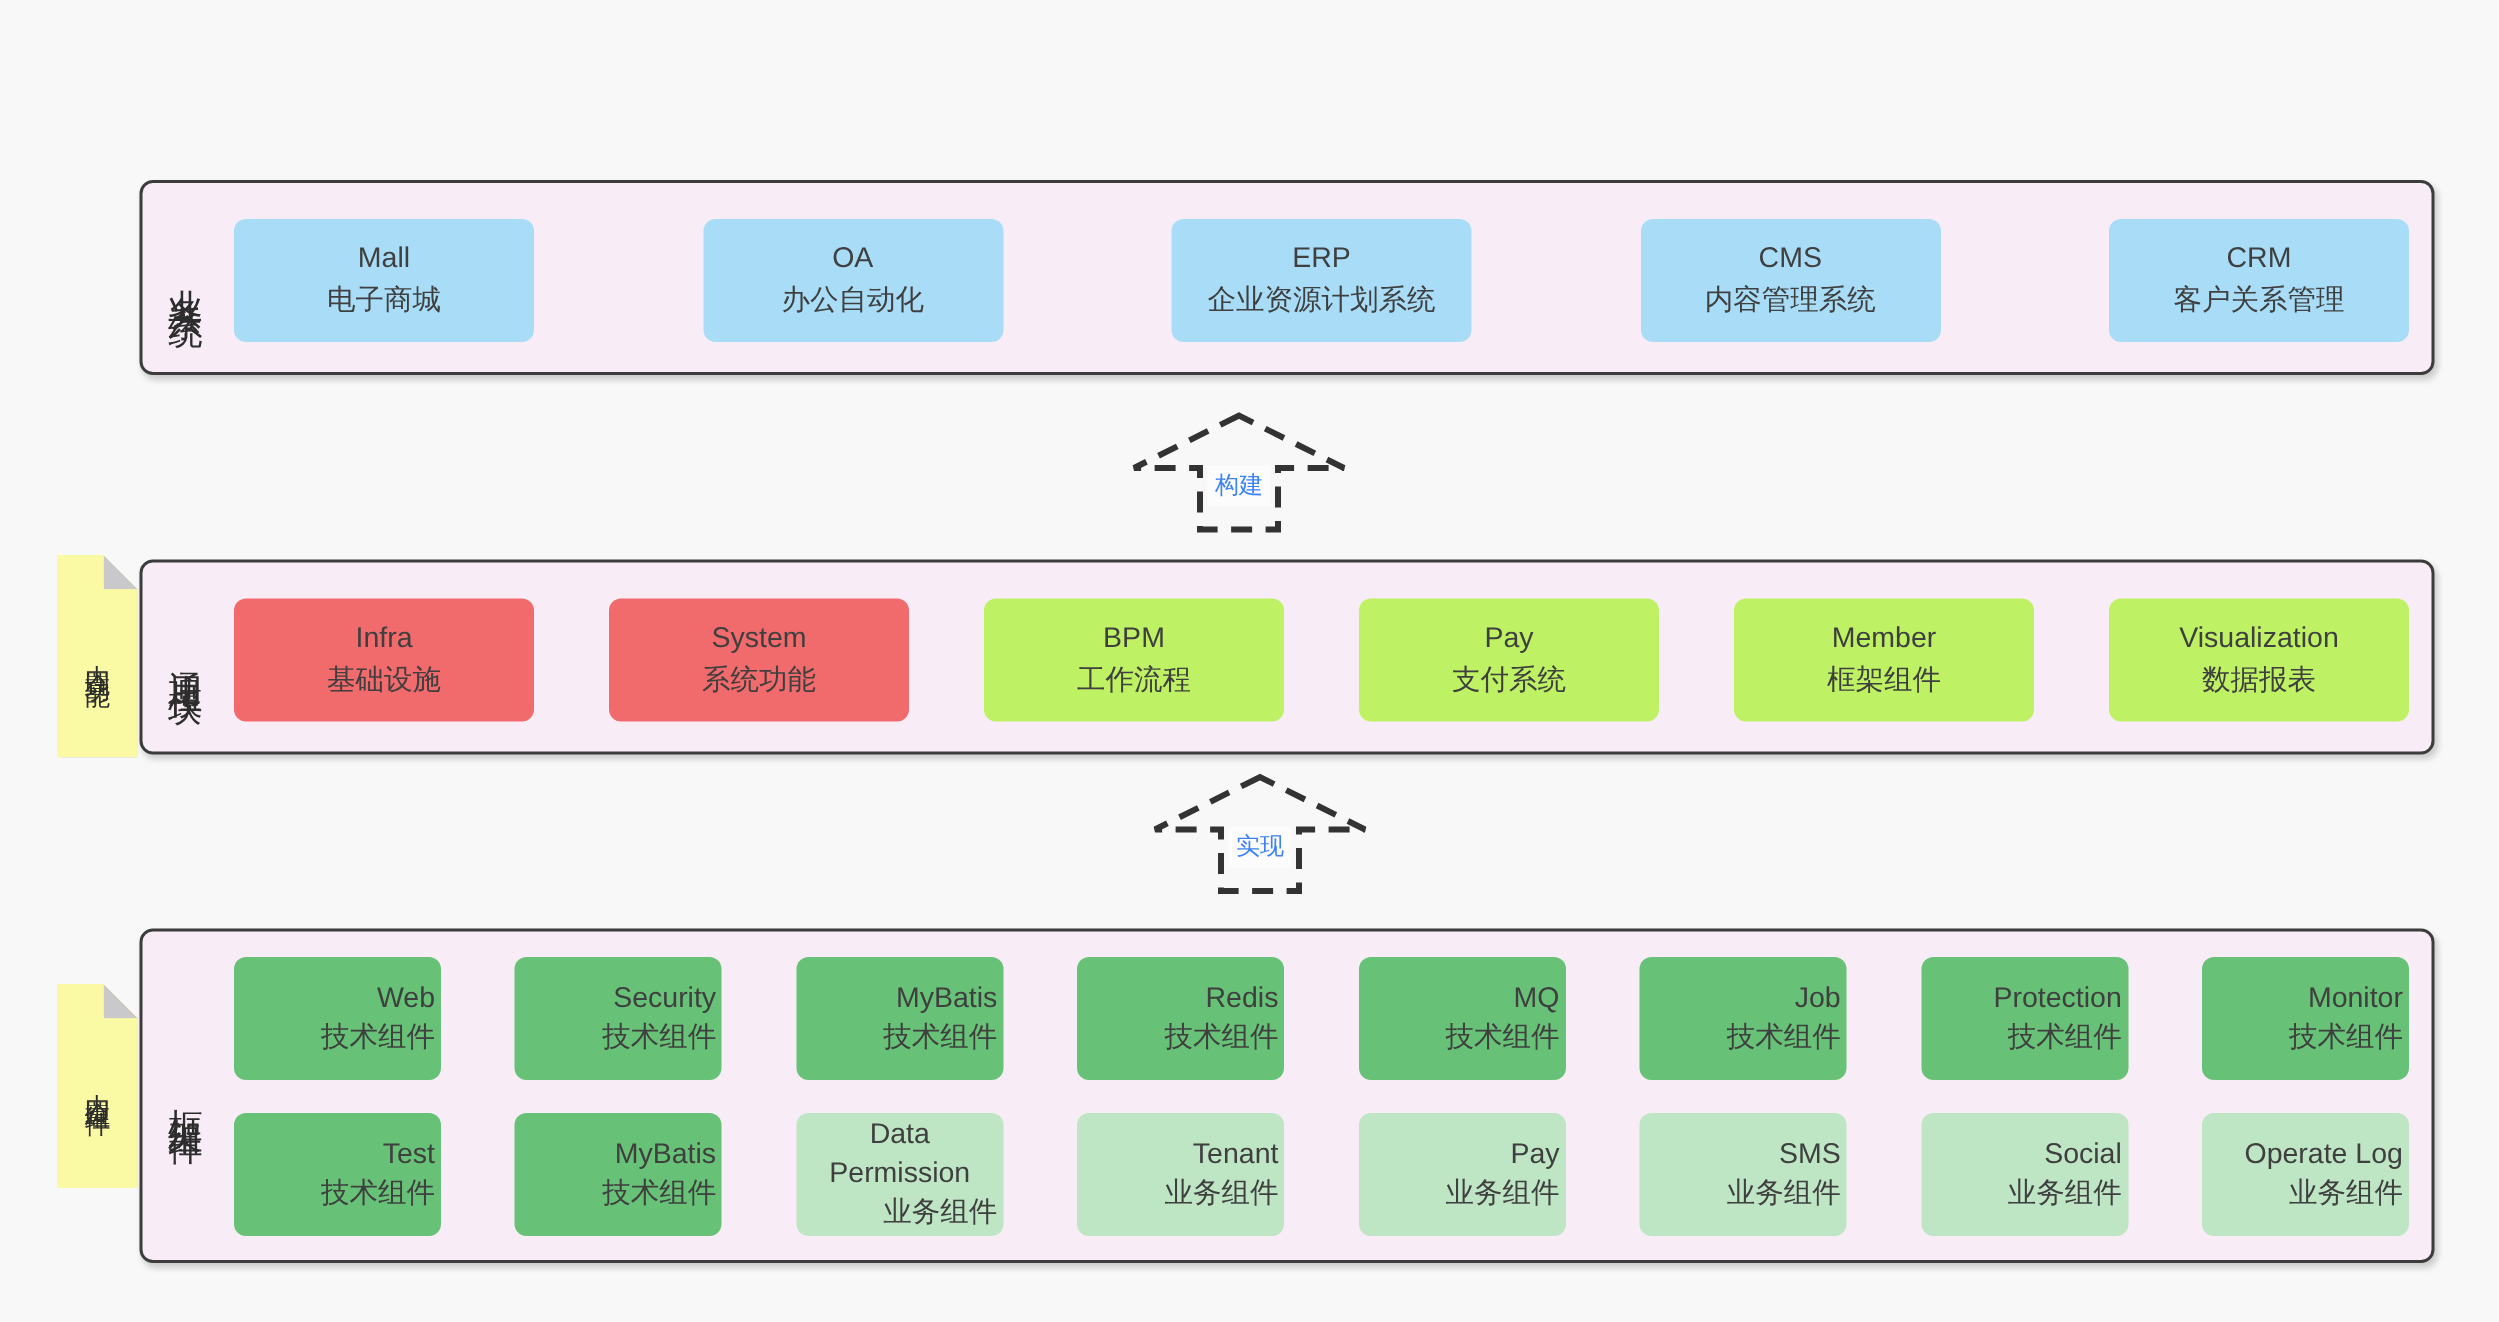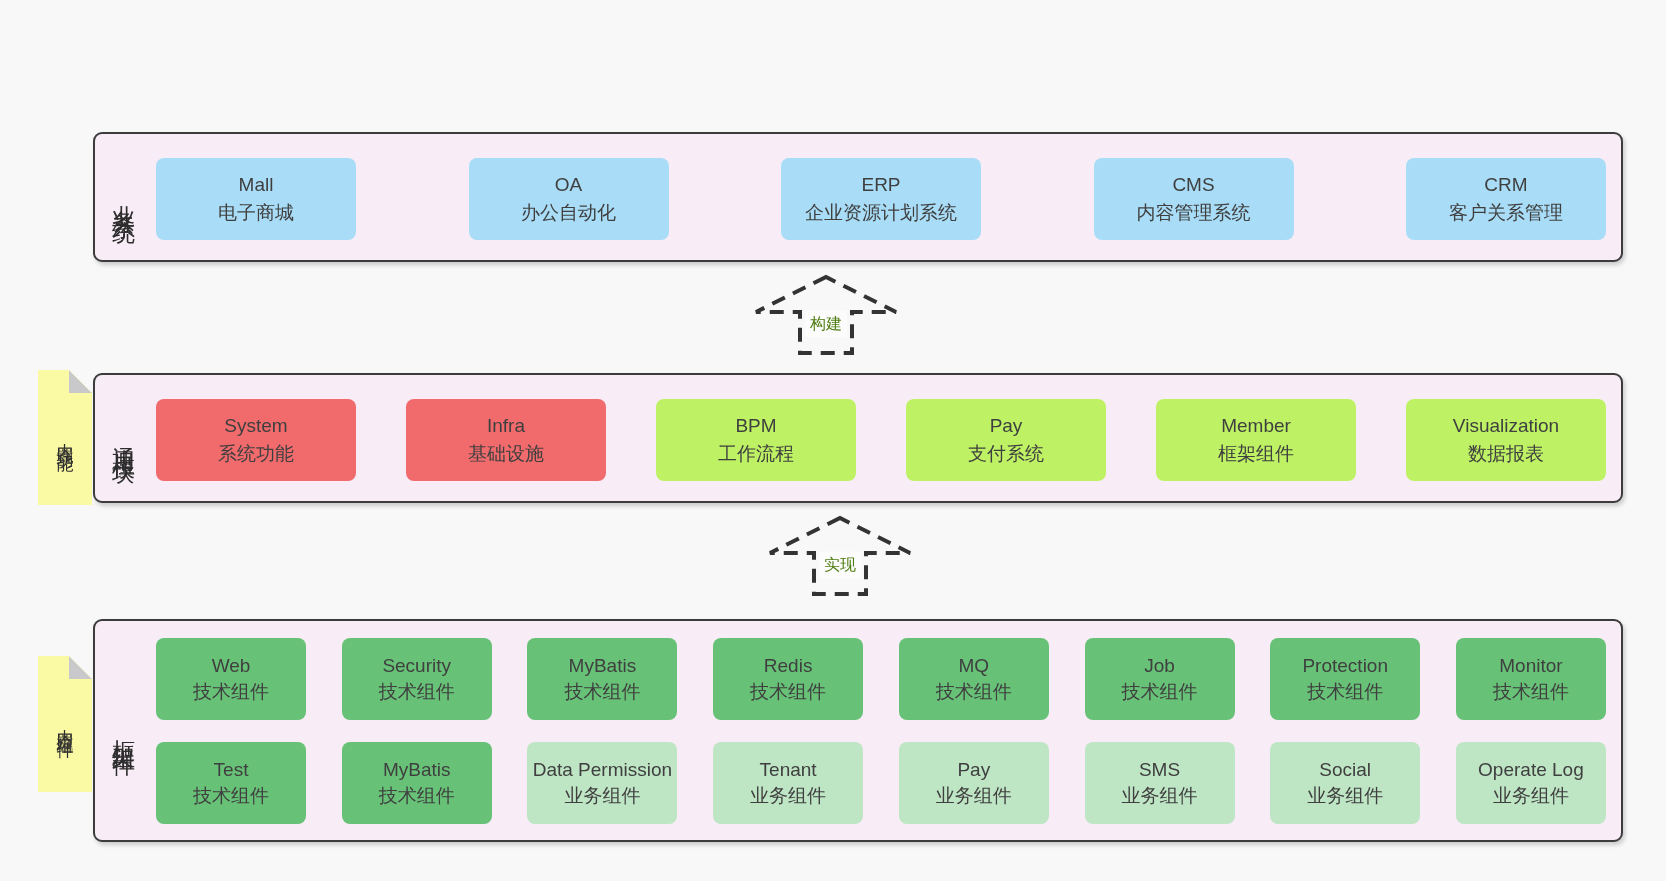--- a/index.html
+++ b/index.html
@@ -18,21 +18,21 @@
     position: absolute;
     left: 93px;
     width: 1530px;
     background: #F8EDF6;
     border: 2px solid #3C3C3C;
     border-radius: 9px;
     box-sizing: border-box;
     box-shadow: 2px 3px 4px rgba(0,0,0,0.18);
     z-index: 2;
   }
-  .panel-1 { top: 132px; height: 130px; }
+  .panel-1 { top: 120px; height: 130px; }
   .panel-2 { top: 373px; height: 130px; }
   .panel-3 { top: 619px; height: 223px; }
 
   .layer-label {
     position: absolute;
     left: 14px;
     top: 50%;
     transform: translateY(-50%);
     writing-mode: vertical-rl;
     text-orientation: upright;
@@ -61,21 +61,21 @@
     align-items: center;
     justify-content: center;
     text-align: center;
     color: #3F3F3F;
     font-size: 19px;
     line-height: 28px;
     box-sizing: border-box;
     padding: 2px 4px;
   }
   .box-wide { width: 200px; height: 82px; }
-  .box-slim { width: 150px; height: 82px; line-height: 26px; }
+  .box-slim { width: 138px; height: 82px; line-height: 26px; align-items: flex-end; }
 
   .v-blue        { background: #A9DDF7; }
   .v-red         { background: #F16A6C; }
   .v-pink        { background: #bef264; }
   .v-green       { background: #67C277; }
   .v-green-light { background: #BEE5C4; }
 
   
   .note {
     position: absolute;
@@ -118,21 +118,21 @@
     fill: none;
     stroke: #333333;
     stroke-width: 4;
     stroke-dasharray: 14 9;
   }
   .arrow-label {
     position: absolute;
     z-index: 1;
     background: #FCFCFC;
     font-size: 16px;
-    color: #4d7c0f;
+    color: #3b82f6;
     padding: 3px 5px;
     white-space: nowrap;
     transform: translate(-50%, -50%);
   }
   .arrow-label-1 { left: 826px; top: 324px; }
   .arrow-label-2 { left: 840px; top: 565px; }
 </style>
 </head>
 <body>
 
@@ -178,27 +178,27 @@
         <span>CRM</span>
         <span>客户关系管理</span>
       </div>
     </div>
   </div>
 
   <div class="panel panel-2">
     <span class="layer-label">通用模块</span>
     <div class="box-row">
       <div class="box box-wide v-red">
+        <span>Infra</span>
+        <span>基础设施</span>
+      </div>
+      <div class="box box-wide v-red">
         <span>System</span>
         <span>系统功能</span>
       </div>
-      <div class="box box-wide v-red">
-        <span>Infra</span>
-        <span>基础设施</span>
-      </div>
       <div class="box box-wide v-pink">
         <span>BPM</span>
         <span>工作流程</span>
       </div>
       <div class="box box-wide v-pink">
         <span>Pay</span>
         <span>支付系统</span>
       </div>
       <div class="box box-wide v-pink">
         <span>Member</span>

